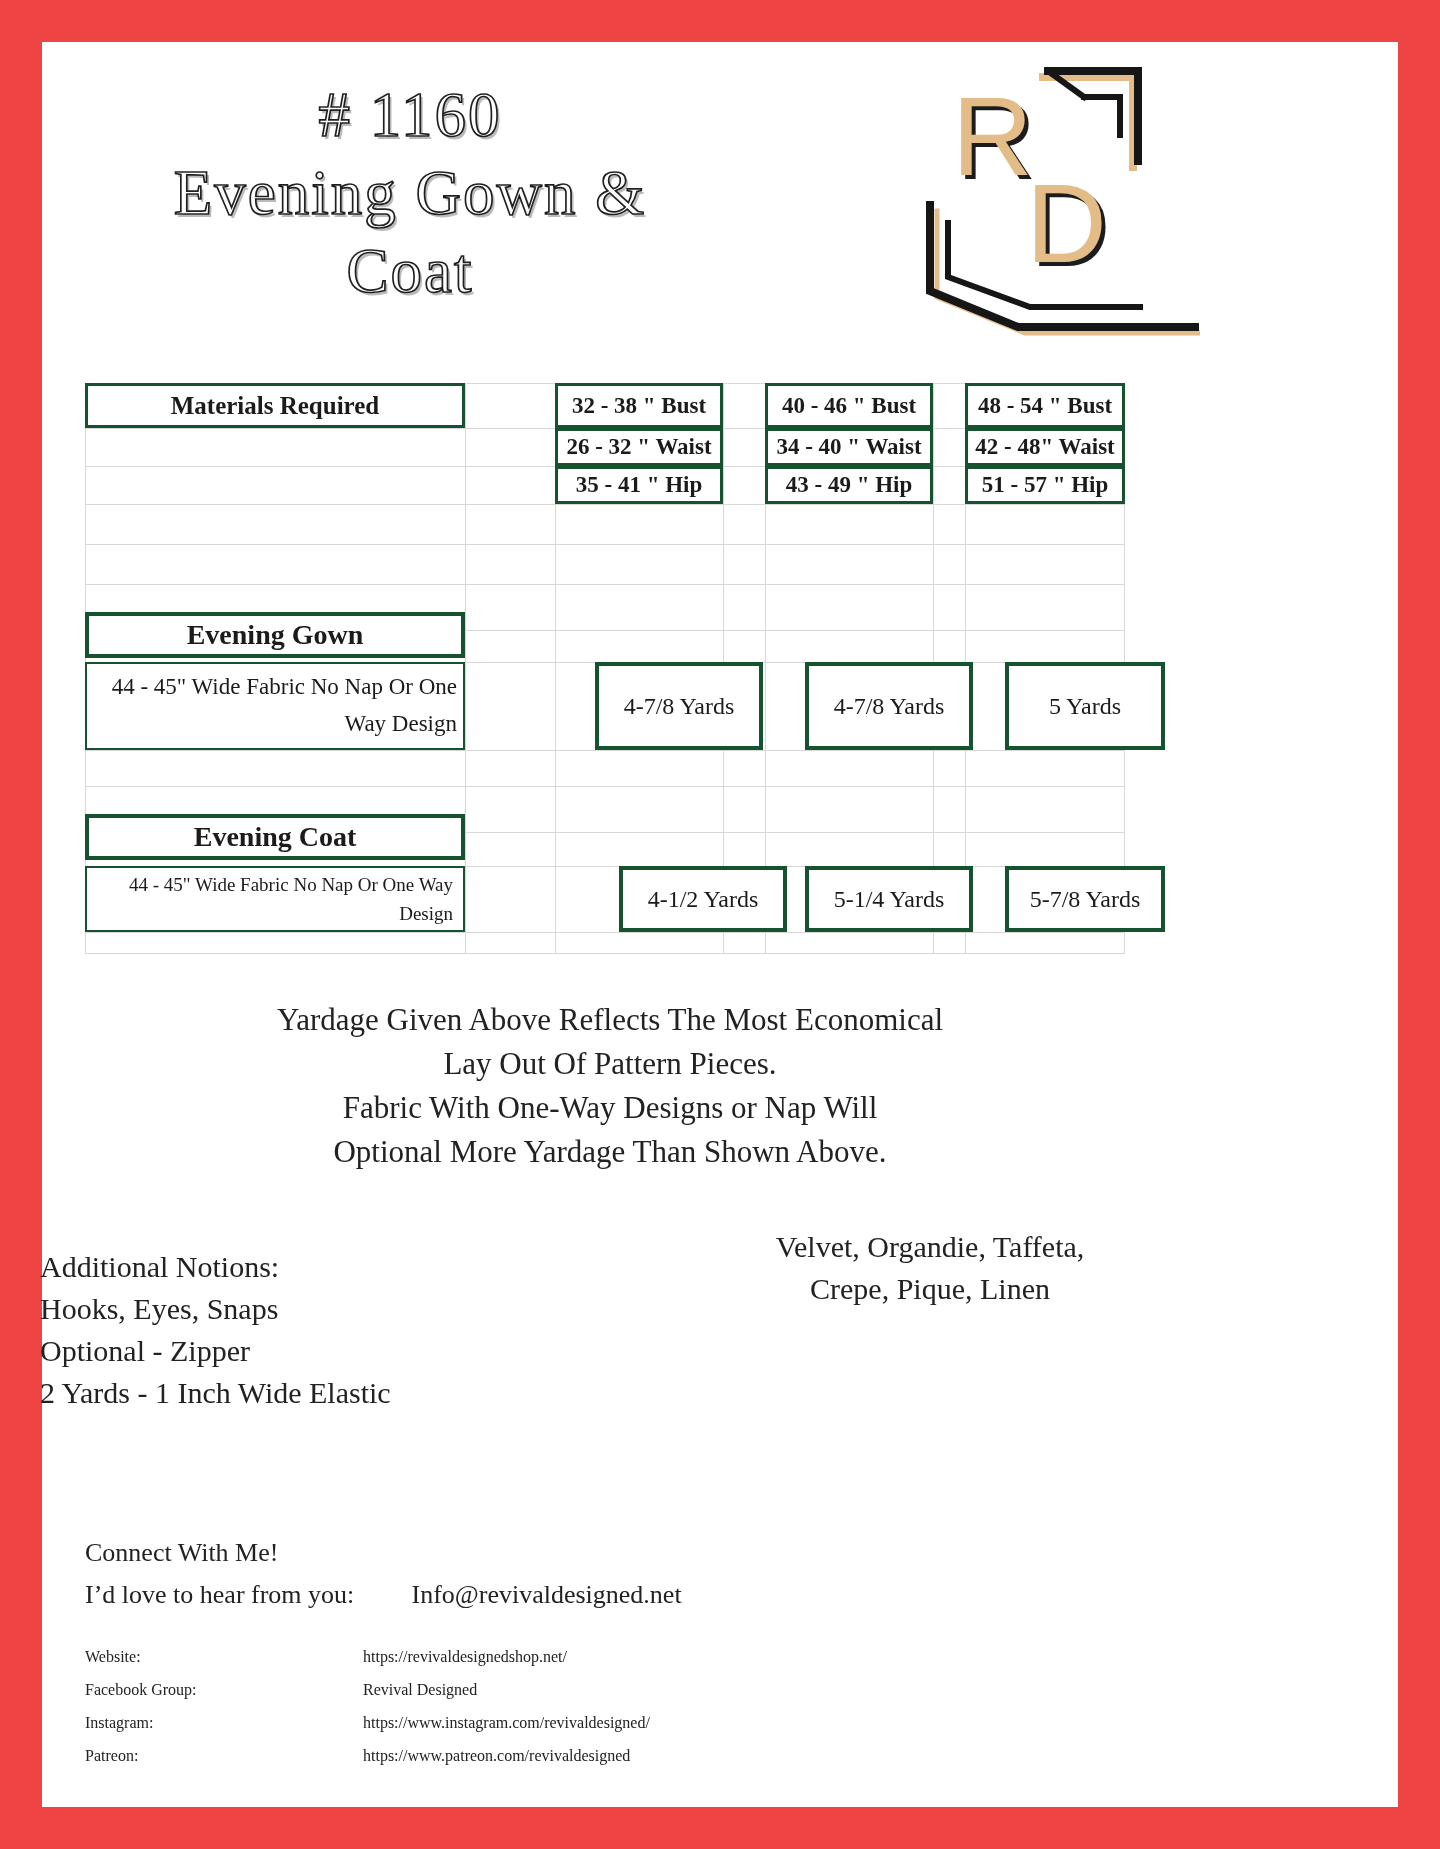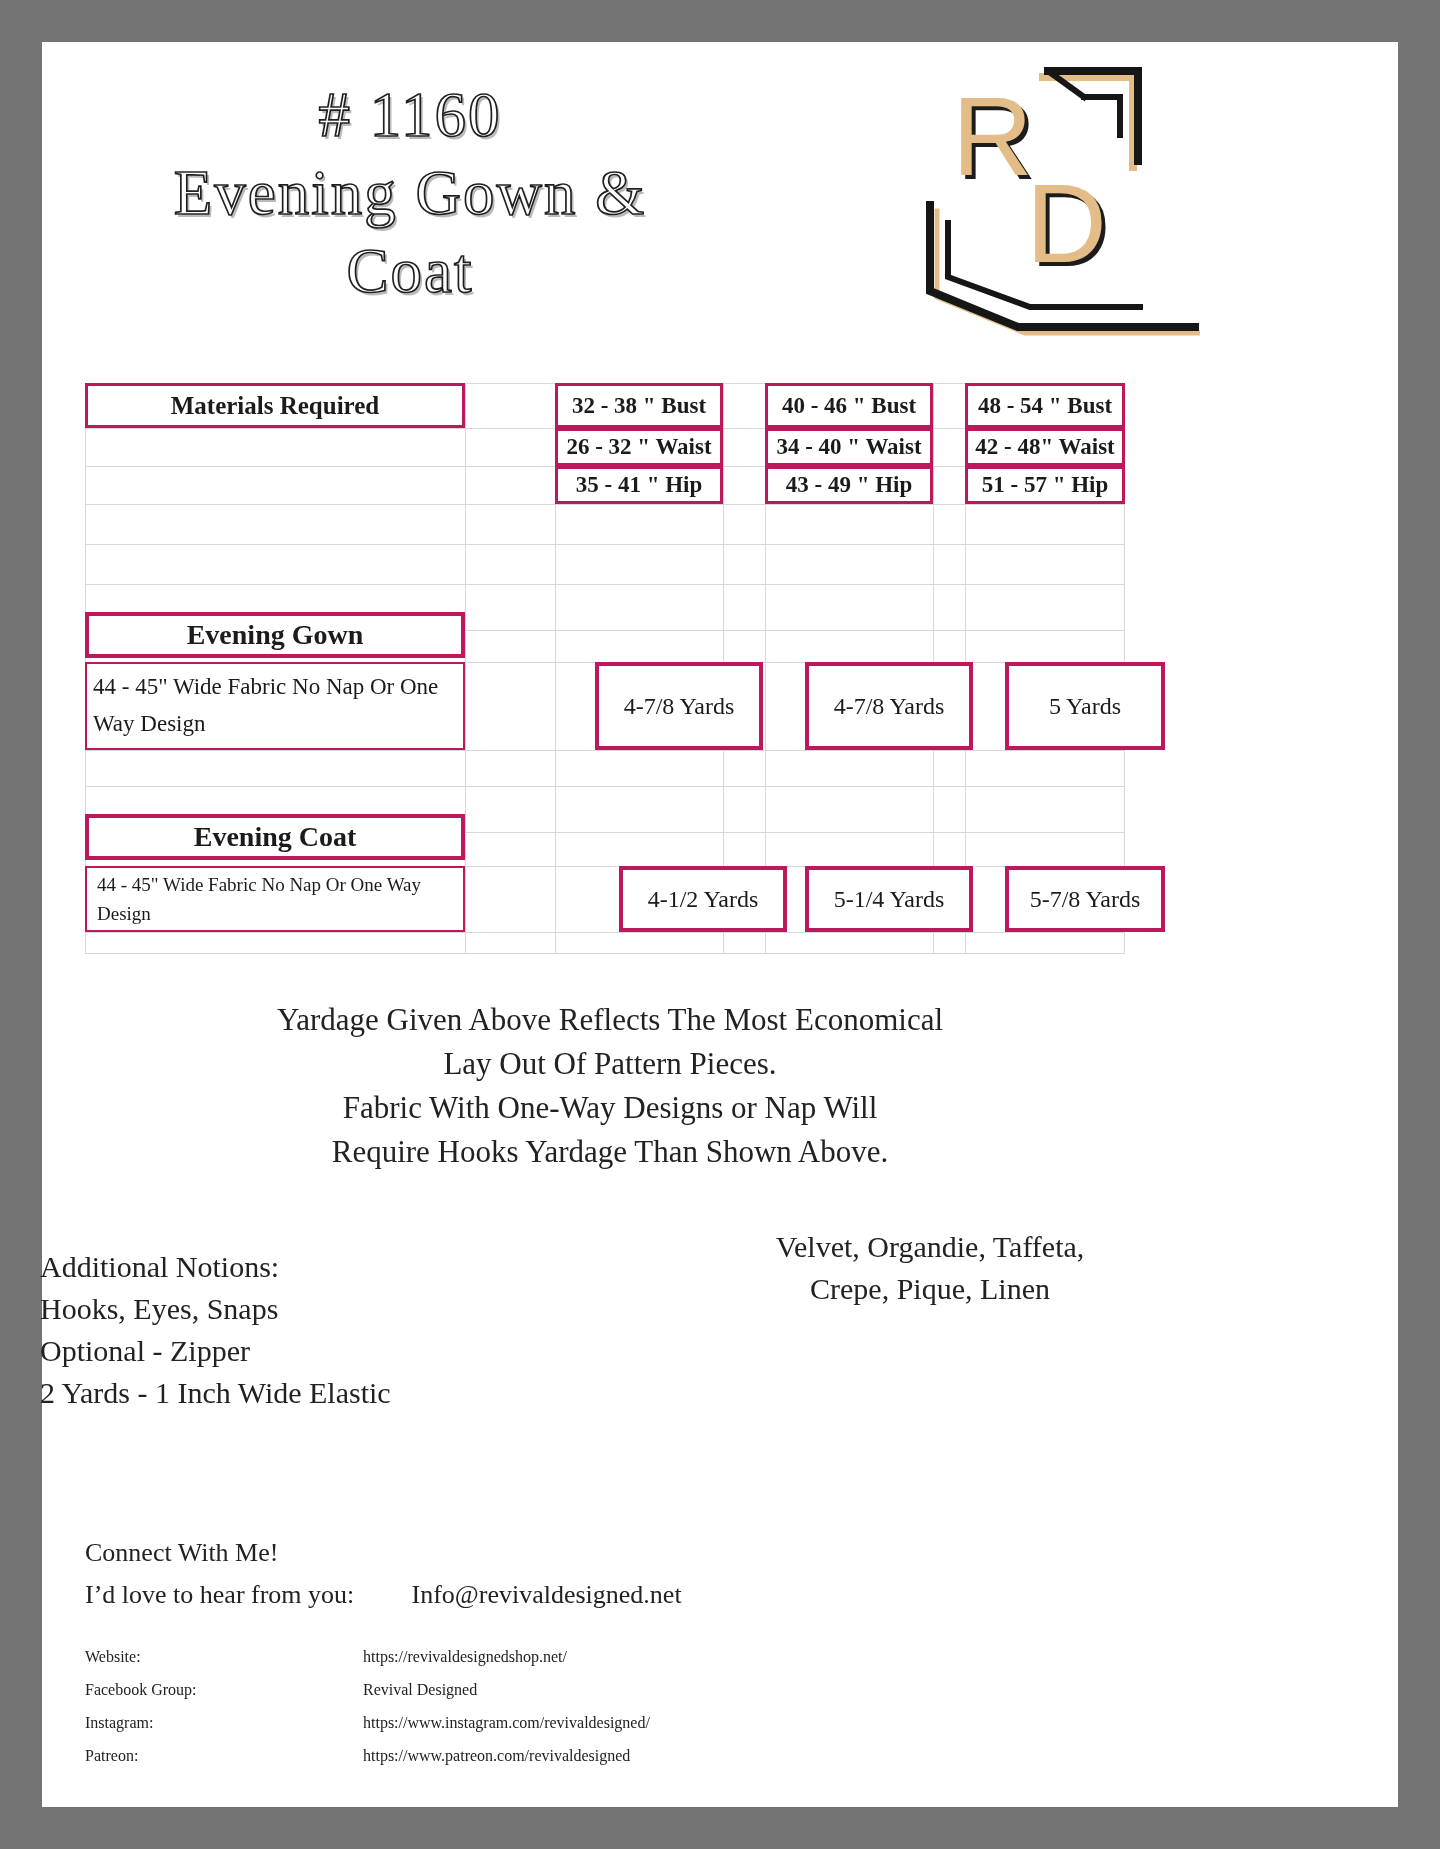--- a/index.html
+++ b/index.html
@@ -1,31 +1,31 @@
 <!DOCTYPE html>
 <html><head>
 <meta charset="utf-8">
 <style>
   html,body{margin:0;padding:0;background:#ffffff;}
-  .canvas{position:relative;width:1440px;height:1849px;background:#737373;overflow:hidden;
+  .canvas{position:relative;width:1440px;height:1849px;background:#ef4444;overflow:hidden;
           font-family:"Liberation Serif","DejaVu Serif",serif;color:#1b1b1b;}
   .sheet{position:absolute;left:42px;top:42px;width:1356px;height:1765px;background:#ffffff;}
 
   
   .title-block{position:absolute;left:120px;top:76px;width:580px;text-align:center;}
   .title-line{font-size:63px;line-height:1.24;letter-spacing:2px;color:#ffffff;
               -webkit-text-stroke:1.7px #1f1f1f;text-shadow:2.5px 2.5px 0 rgba(30,30,30,0.30);
               white-space:nowrap;}
 
   
   #mtable{position:absolute;left:85px;top:383px;width:1040px;height:571px;}
   .hline{position:absolute;left:0;width:1040px;height:1px;background:#d8d8d8;}
   .vline{position:absolute;top:0;width:1px;height:571px;background:#d8d8d8;}
-  .tbox{position:absolute;background:#ffffff;border:3px solid #be185d;display:flex;
-        align-items:center;justify-content:center;text-align:left;box-sizing:border-box;}
+  .tbox{position:absolute;background:#ffffff;border:3px solid #14532d;display:flex;
+        align-items:center;justify-content:center;text-align:right;box-sizing:border-box;}
   .b2{border-width:2.5px;}
   .b4{border-width:4px;}
   .hdr{font-weight:bold;font-size:25px;}
   .size-cell{font-weight:bold;font-size:23px;white-space:nowrap;}
   .sec-hdr{font-weight:bold;font-size:28px;margin-top:28px;}
   .fabric1{font-size:23px;line-height:1.6;padding:0 6px;}
   .fabric2{font-size:19px;line-height:1.55;padding:0 10px;}
   .yardage{font-size:24px;margin-left:40px;}
 
   
@@ -132,21 +132,21 @@
     <div class="tbox b2 fabric2" style="left:0;top:483px;width:380px;height:66px;">44 - 45" Wide Fabric  No Nap Or One Way Design</div>
     <div class="tbox b4 yardage" style="left:494px;top:483px;width:168px;height:66px;">4-1/2 Yards</div>
     <div class="tbox b4 yardage" style="left:680px;top:483px;width:168px;height:66px;">5-1/4 Yards</div>
     <div class="tbox b4 yardage" style="left:880px;top:483px;width:160px;height:66px;">5-7/8 Yards</div>
   </div>
 
   <div class="note-block">
     <div>Yardage Given Above Reflects The Most Economical</div>
     <div>Lay Out Of Pattern Pieces.</div>
     <div>Fabric With One-Way Designs or Nap Will</div>
-    <div>Require Hooks Yardage Than Shown Above.</div>
+    <div>Optional More Yardage Than Shown Above.</div>
   </div>
 
   <div class="notions-block">
     <div>Additional Notions:</div>
     <div>Hooks, Eyes, Snaps</div>
     <div>Optional - Zipper</div>
     <div>2 Yards - 1 Inch Wide Elastic</div>
   </div>
 
   <div class="fabrics-block">

